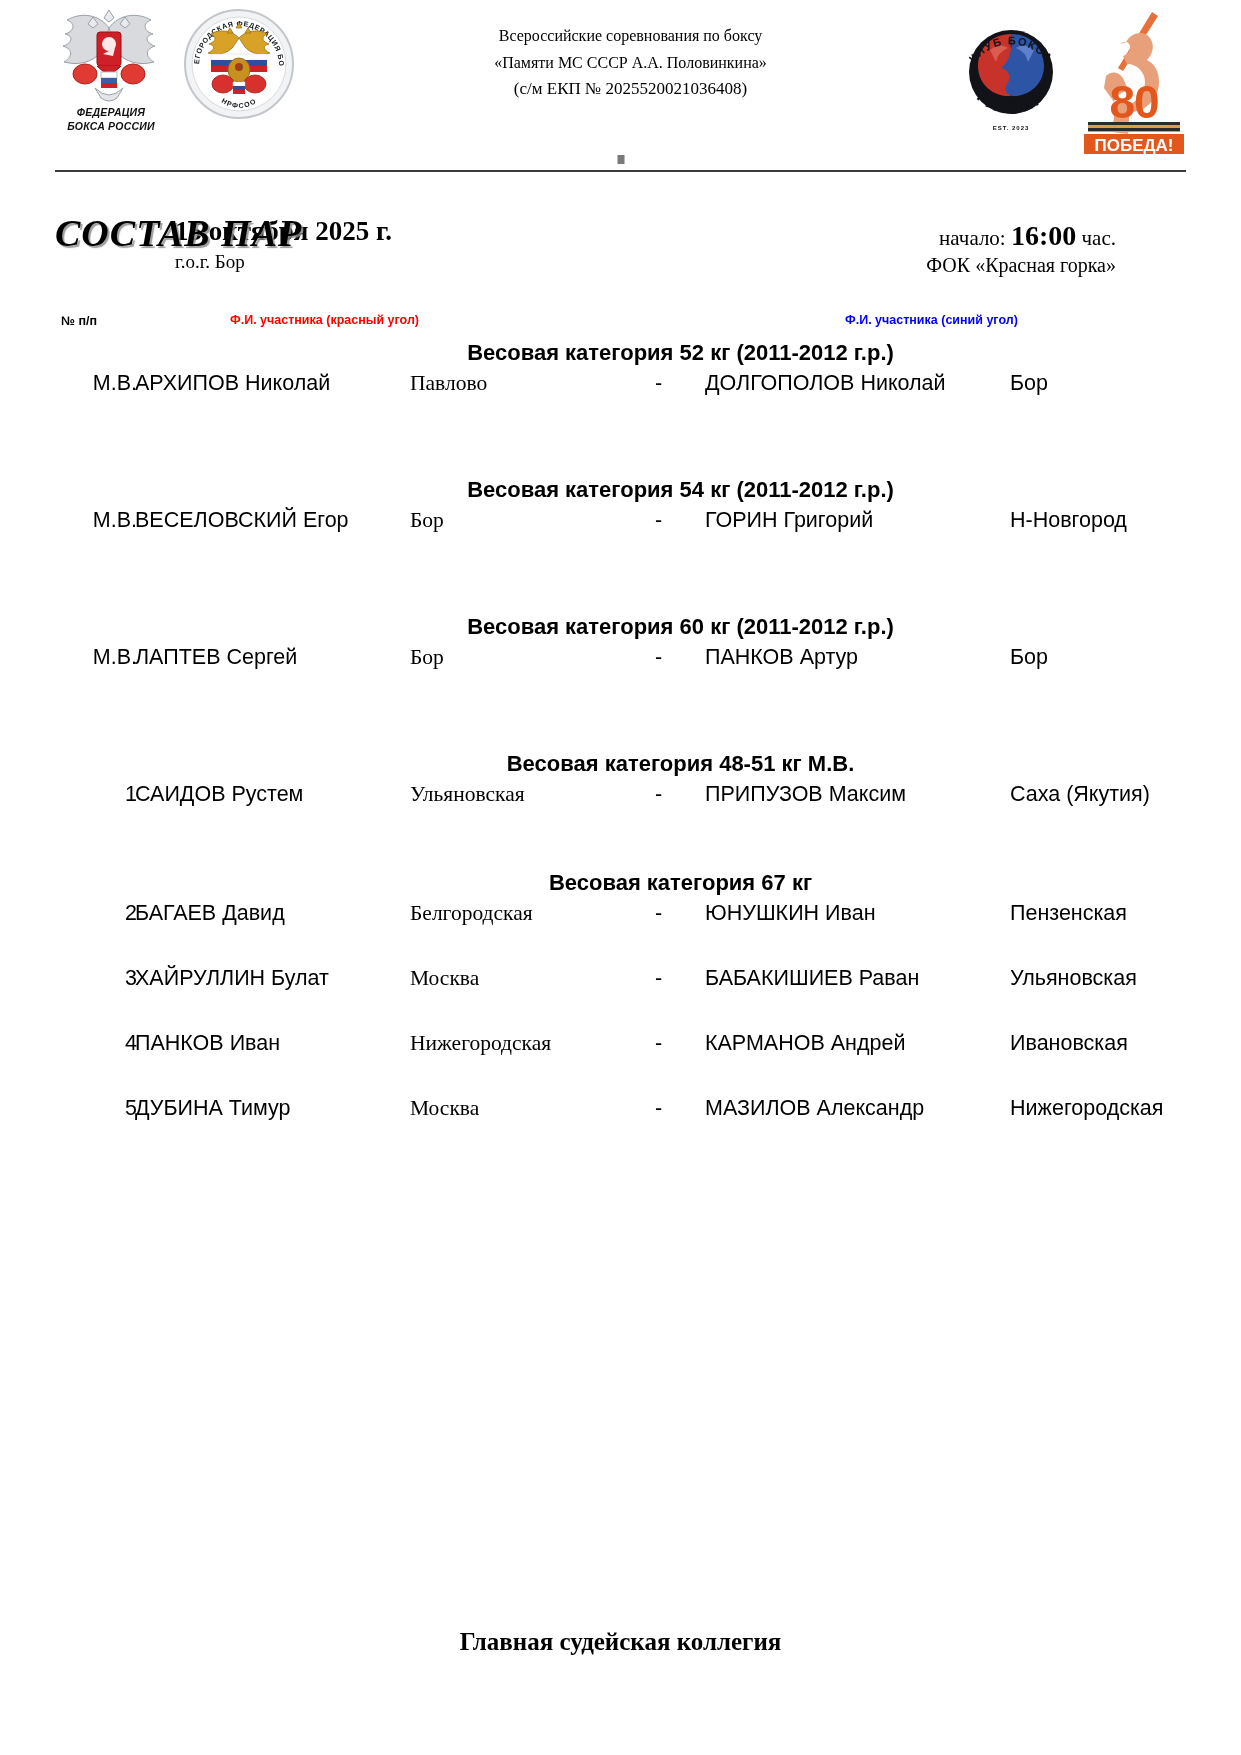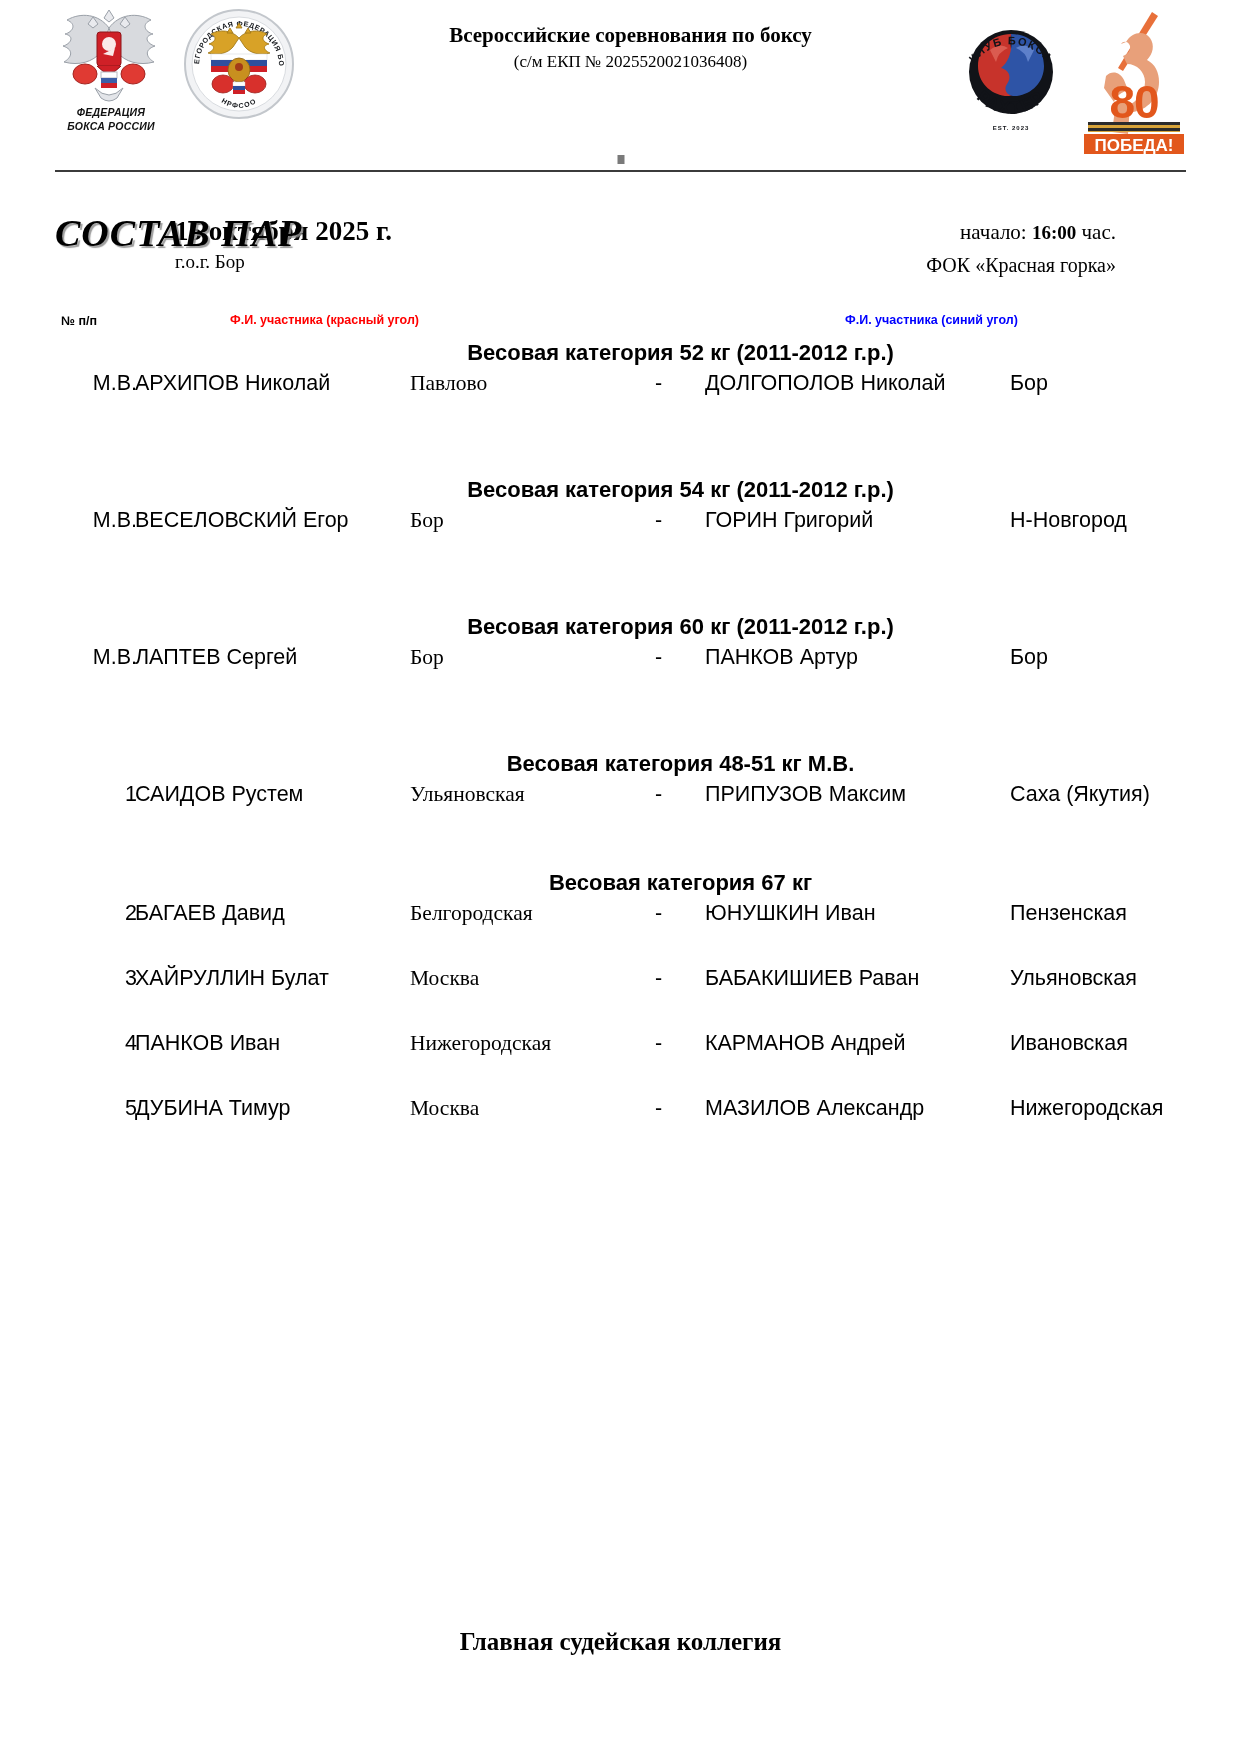--- a/index.html
+++ b/index.html
@@ -71,22 +71,22 @@
 
   .title-block {
     flex: 1 1 auto;
     text-align: center;
     padding-top: 22px;
     font-family: "Liberation Serif", serif;
   }
   .title-block .t1,
   .title-block .t2,
   .title-block .t3 {
-    font-weight: bold;
-    font-size: 21px;
+    font-weight: normal;
+    font-size: 16px;
     line-height: 27px;
     white-space: nowrap;
   }
   .title-block .t4 {
     font-size: 17px;
     line-height: 24px;
     margin-top: 1px;
   }
 
   .logos-right {
@@ -151,21 +151,21 @@
     white-space: nowrap;
     font-style: italic;
   }
   .time-main {
     position: absolute;
     right: 70px;
     top: 4px;
     font-size: 21px;
     white-space: nowrap;
   }
-  .time-main b { font-size: 19px; }
+  .time-main b { font-size: 28px; }
   .venue {
     position: absolute;
     right: 70px;
     top: 38px;
     font-size: 20px;
     white-space: nowrap;
   }
 
   
   .col-headers {
@@ -292,20 +292,21 @@
           <ellipse cx="72" cy="76" rx="11" ry="9" fill="#d8302c" stroke="#9c201c" stroke-width=".8"></ellipse>
           <rect x="50" y="74" width="12" height="4" fill="#ffffff" stroke="#d0d3d7" stroke-width=".4"></rect>
           <rect x="50" y="78" width="12" height="4" fill="#2e4f9e"></rect>
           <rect x="50" y="82" width="12" height="4" fill="#cf2027"></rect>
         </svg>
       </div>
     </div>
 
     <div class="title-block">
       <div class="t1">Всероссийские соревнования по боксу</div>
+      <div class="t2">«Памяти МС СССР А.А. Половинкина»</div>
       <div class="t4">(с/м ЕКП № 2025520021036408)</div>
     </div>
 
     <div class="logos-right">
 
       <div class="logo-rahter">
         <svg viewBox="0 0 130 130" width="130" height="130" aria-hidden="true">
           <defs>
             <path id="clubTop" d="M 22 70 A 45 45 0 0 1 108 70"></path>
             <path id="clubBot" d="M 20 74 A 47 47 0 0 0 110 74"></path>

